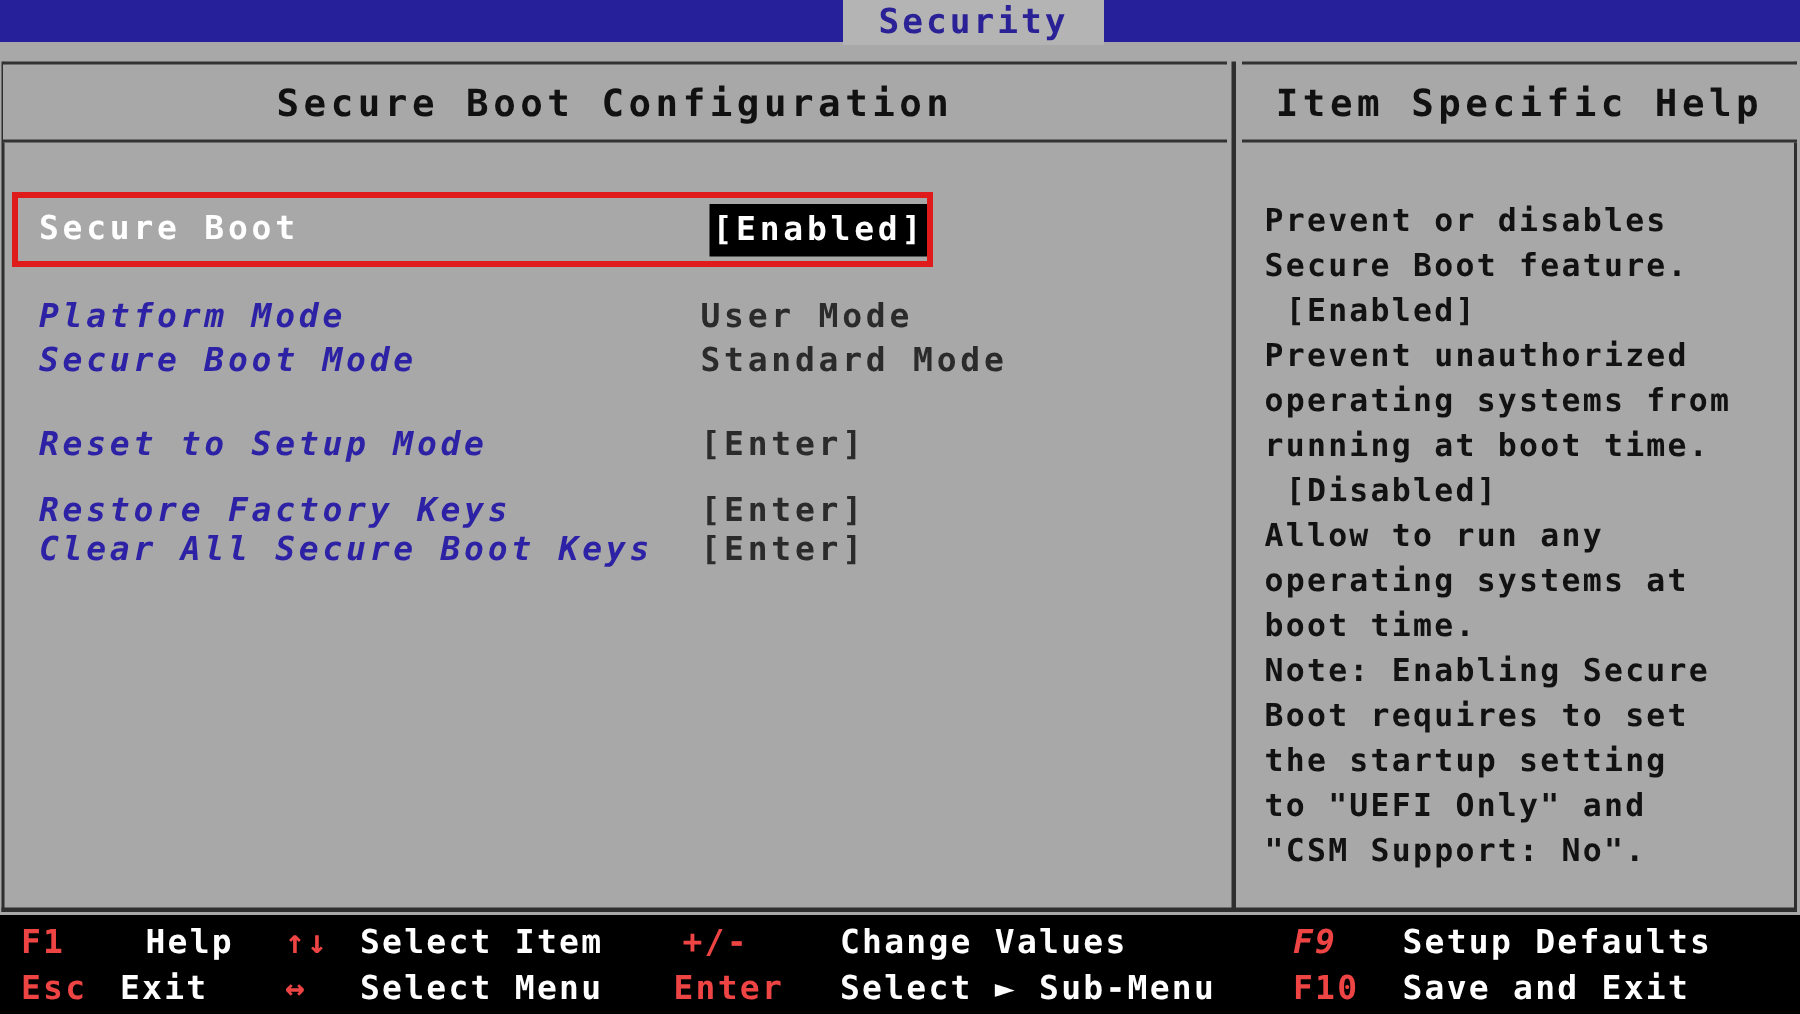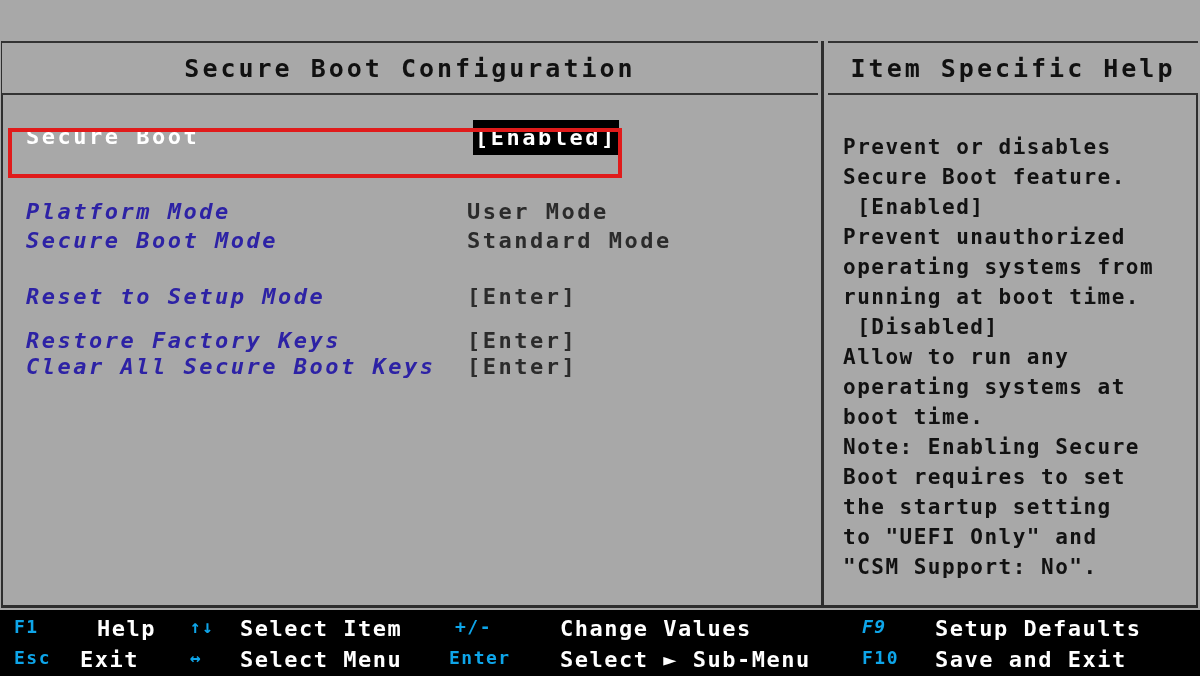--- a/index.html
+++ b/index.html
@@ -188,53 +188,58 @@
   
   #footer {
     position: absolute;
     left: 0; top: 610px;
     width: 1200px;
     height: 66px;
     background: #000000;
   }
   .fkey {
     position: absolute;
-    color: #0ea5e9;
-    font-size: 18px;
+    color: #ef4444;
+    font-size: 22px;
     font-weight: bold;
     letter-spacing: 1.5px;
     white-space: nowrap;
   }
   .fdesc {
     position: absolute;
     color: #ffffff;
     font-size: 22px;
     font-weight: bold;
     letter-spacing: 1.5px;
     white-space: nowrap;
   }
   .frow1 { top: 6px; }
   .frow2 { top: 37px; }
 </style>
 </head>
 <body>
 
 <div id="screen">
 
+  <div id="tabbar">
+    <div class="tabbar-blue-left"></div>
+    <div class="tabbar-blue-right"></div>
+    <div id="tab-security">Security</div>
+  </div>
 
   <div id="main-left-edge"></div>
   <div id="main-right-edge"></div>
   <div id="vdivider"></div>
   <div id="bottom-edge"></div>
 
   <div id="main-header">Secure Boot Configuration</div>
   <div id="help-header">Item Specific Help</div>
 
   <div id="settings">
-      <div class="srow" style="left: 0px; top: 20px; width: 927px;">
+      <div class="srow" style="left: 0px; top: 36px; width: 927px;">
         <span class="slabel label-white" style="left: 26px;">Secure Boot</span>
         <span class="svalue value-selected" style="left: 473px;">[Enabled]</span>
       </div>
       <div class="srow" style="left: 0px; top: 95px; width: 820px;">
         <span class="slabel label-blue" style="left: 26px;">Platform Mode</span>
         <span class="svalue value-dark" style="left: 467px;">User Mode</span>
       </div>
       <div class="srow" style="left: 0px; top: 124px; width: 820px;">
         <span class="slabel label-blue" style="left: 26px;">Secure Boot Mode</span>
         <span class="svalue value-dark" style="left: 467px;">Standard Mode</span>

